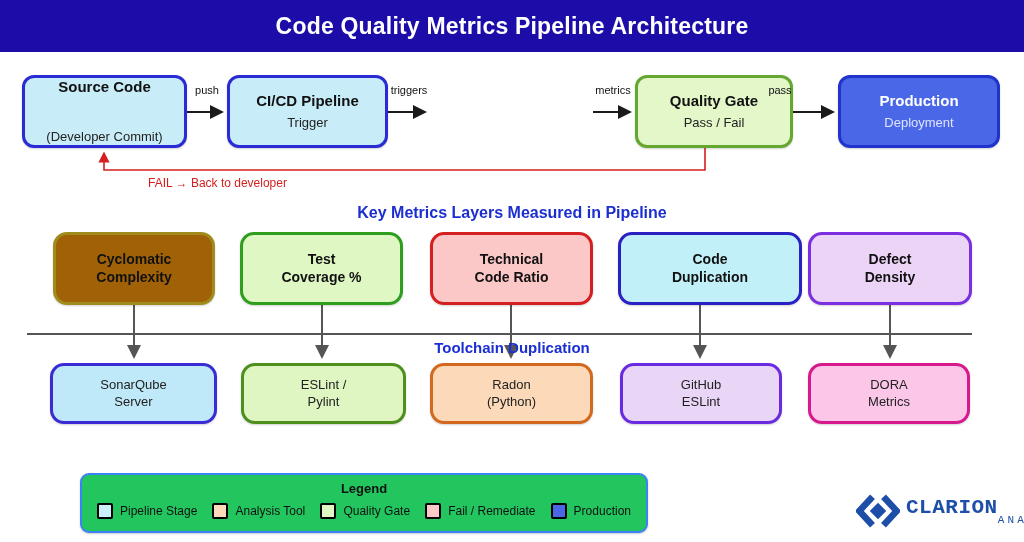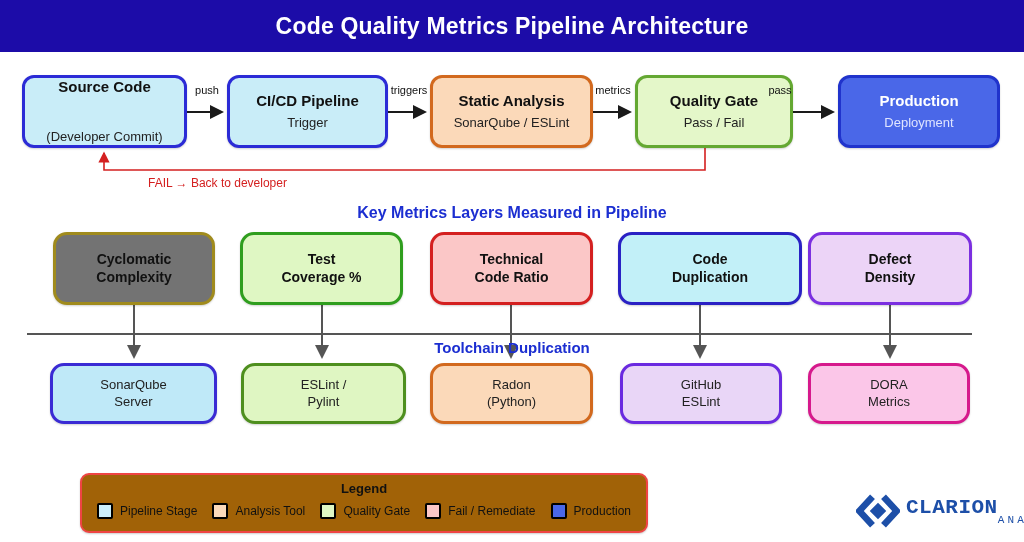--- a/index.html
+++ b/index.html
@@ -26,21 +26,21 @@
   .r3{top:363px;height:61px;border-radius:14px;}
   .r3 .t{font-weight:normal;font-size:13px;color:#222;}
 
   
   .fill-stage{background:#c9edf8;border-color:#2b2bd6;}
   .fill-analysis{background:#fbd9b9;border-color:#d2691e;}
   .fill-gate{background:#e4f7c9;border-color:#64a832;}
   .fill-prod{background:#4a67e8;border-color:#2033cc;}
   .fill-prod .t{color:#ffffff;}
   .fill-prod .s{color:#dfe4ff;}
-  .fill-yellow{background:#737373;border-color:#a08b1d;}
+  .fill-yellow{background:#a16207;border-color:#a08b1d;}
   .fill-green2{background:#dff7c3;border-color:#2f9e1e;}
   .fill-red{background:#fbc7c7;border-color:#d42020;}
   .fill-cyan2{background:#c2f0f8;border-color:#2a21c4;}
   .fill-purple{background:#ecd4f7;border-color:#7b2fe0;}
   .fill-tool-sonar{background:#bfe9f8;border-color:#3a2bd4;}
   .fill-tool-eslint{background:#dff6c2;border-color:#4e8f1e;}
   .fill-tool-radon{background:#fbd9b9;border-color:#d2691e;}
   .fill-tool-github{background:#e9d6f7;border-color:#6a2ae0;}
   .fill-tool-dora{background:#fbc6e8;border-color:#d6198c;}
 
@@ -48,21 +48,21 @@
   .edge-label{position:absolute;z-index:2;font-size:11px;color:#111;transform:translateX(-50%);white-space:nowrap;}
   .fail-label{position:absolute;left:148px;top:176px;z-index:2;font-size:12px;color:#d42020;white-space:nowrap;}
 
   
   .sec-title{position:absolute;left:0;width:1024px;text-align:center;z-index:3;color:#1b2ed1;font-weight:bold;}
   .sec-metrics{top:204px;font-size:16px;}
   .sec-toolchain{top:339px;font-size:15px;}
 
   
   .legend{position:absolute;left:80px;top:473px;width:568px;height:60px;box-sizing:border-box;
-          background:#a16207;border:2px solid #ef4444;border-radius:9px;z-index:2;
+          background:#22c55e;border:2px solid #3b82f6;border-radius:9px;z-index:2;
           box-shadow:0 1px 2px rgba(0,0,0,.2);}
   .legend .lg-title{text-align:center;font-size:13px;font-weight:bold;color:#111;margin-top:6px;}
   .legend .lg-row{display:flex;justify-content:space-between;align-items:center;padding:0 15px;margin-top:7px;}
   .lg-item{display:flex;align-items:center;gap:7px;}
   .lg-item .sw{width:12px;height:12px;border:2px solid;border-radius:2px;box-sizing:content-box;}
   .lg-item .lb{font-size:12px;color:#111;white-space:nowrap;}
   .sw-stage{background:#cdeffb;border-color:#2b2bd6;}
   .sw-analysis{background:#fbd9b9;border-color:#e8962e;}
   .sw-gate{background:#dff7c3;border-color:#6ab030;}
   .sw-fail{background:#fbc7c7;border-color:#d42020;}
@@ -113,24 +113,20 @@
   </svg>
 
   <div class="node r1 fill-stage" style="left:22px;width:165px;justify-content:space-between;">
     <div class="t">Source Code</div>
     <div class="s">(Developer Commit)</div>
   </div>
   <div class="node r1 fill-stage" style="left:227px;width:161px;">
     <div class="t">CI/CD Pipeline</div>
     <div class="s">Trigger</div>
   </div>
-  <div class="node r1 fill-analysis" style="left:430px;width:163px;">
-    <div class="t">Static Analysis</div>
-    <div class="s">SonarQube / ESLint</div>
-  </div>
   <div class="node r1 fill-gate" style="left:635px;width:158px;">
     <div class="t">Quality Gate</div>
     <div class="s">Pass / Fail</div>
   </div>
   <div class="node r1 fill-prod" style="left:838px;width:162px;">
     <div class="t">Production</div>
     <div class="s">Deployment</div>
   </div>
 
   <div class="edge-label" style="left:207px;top:84px;">push</div>

